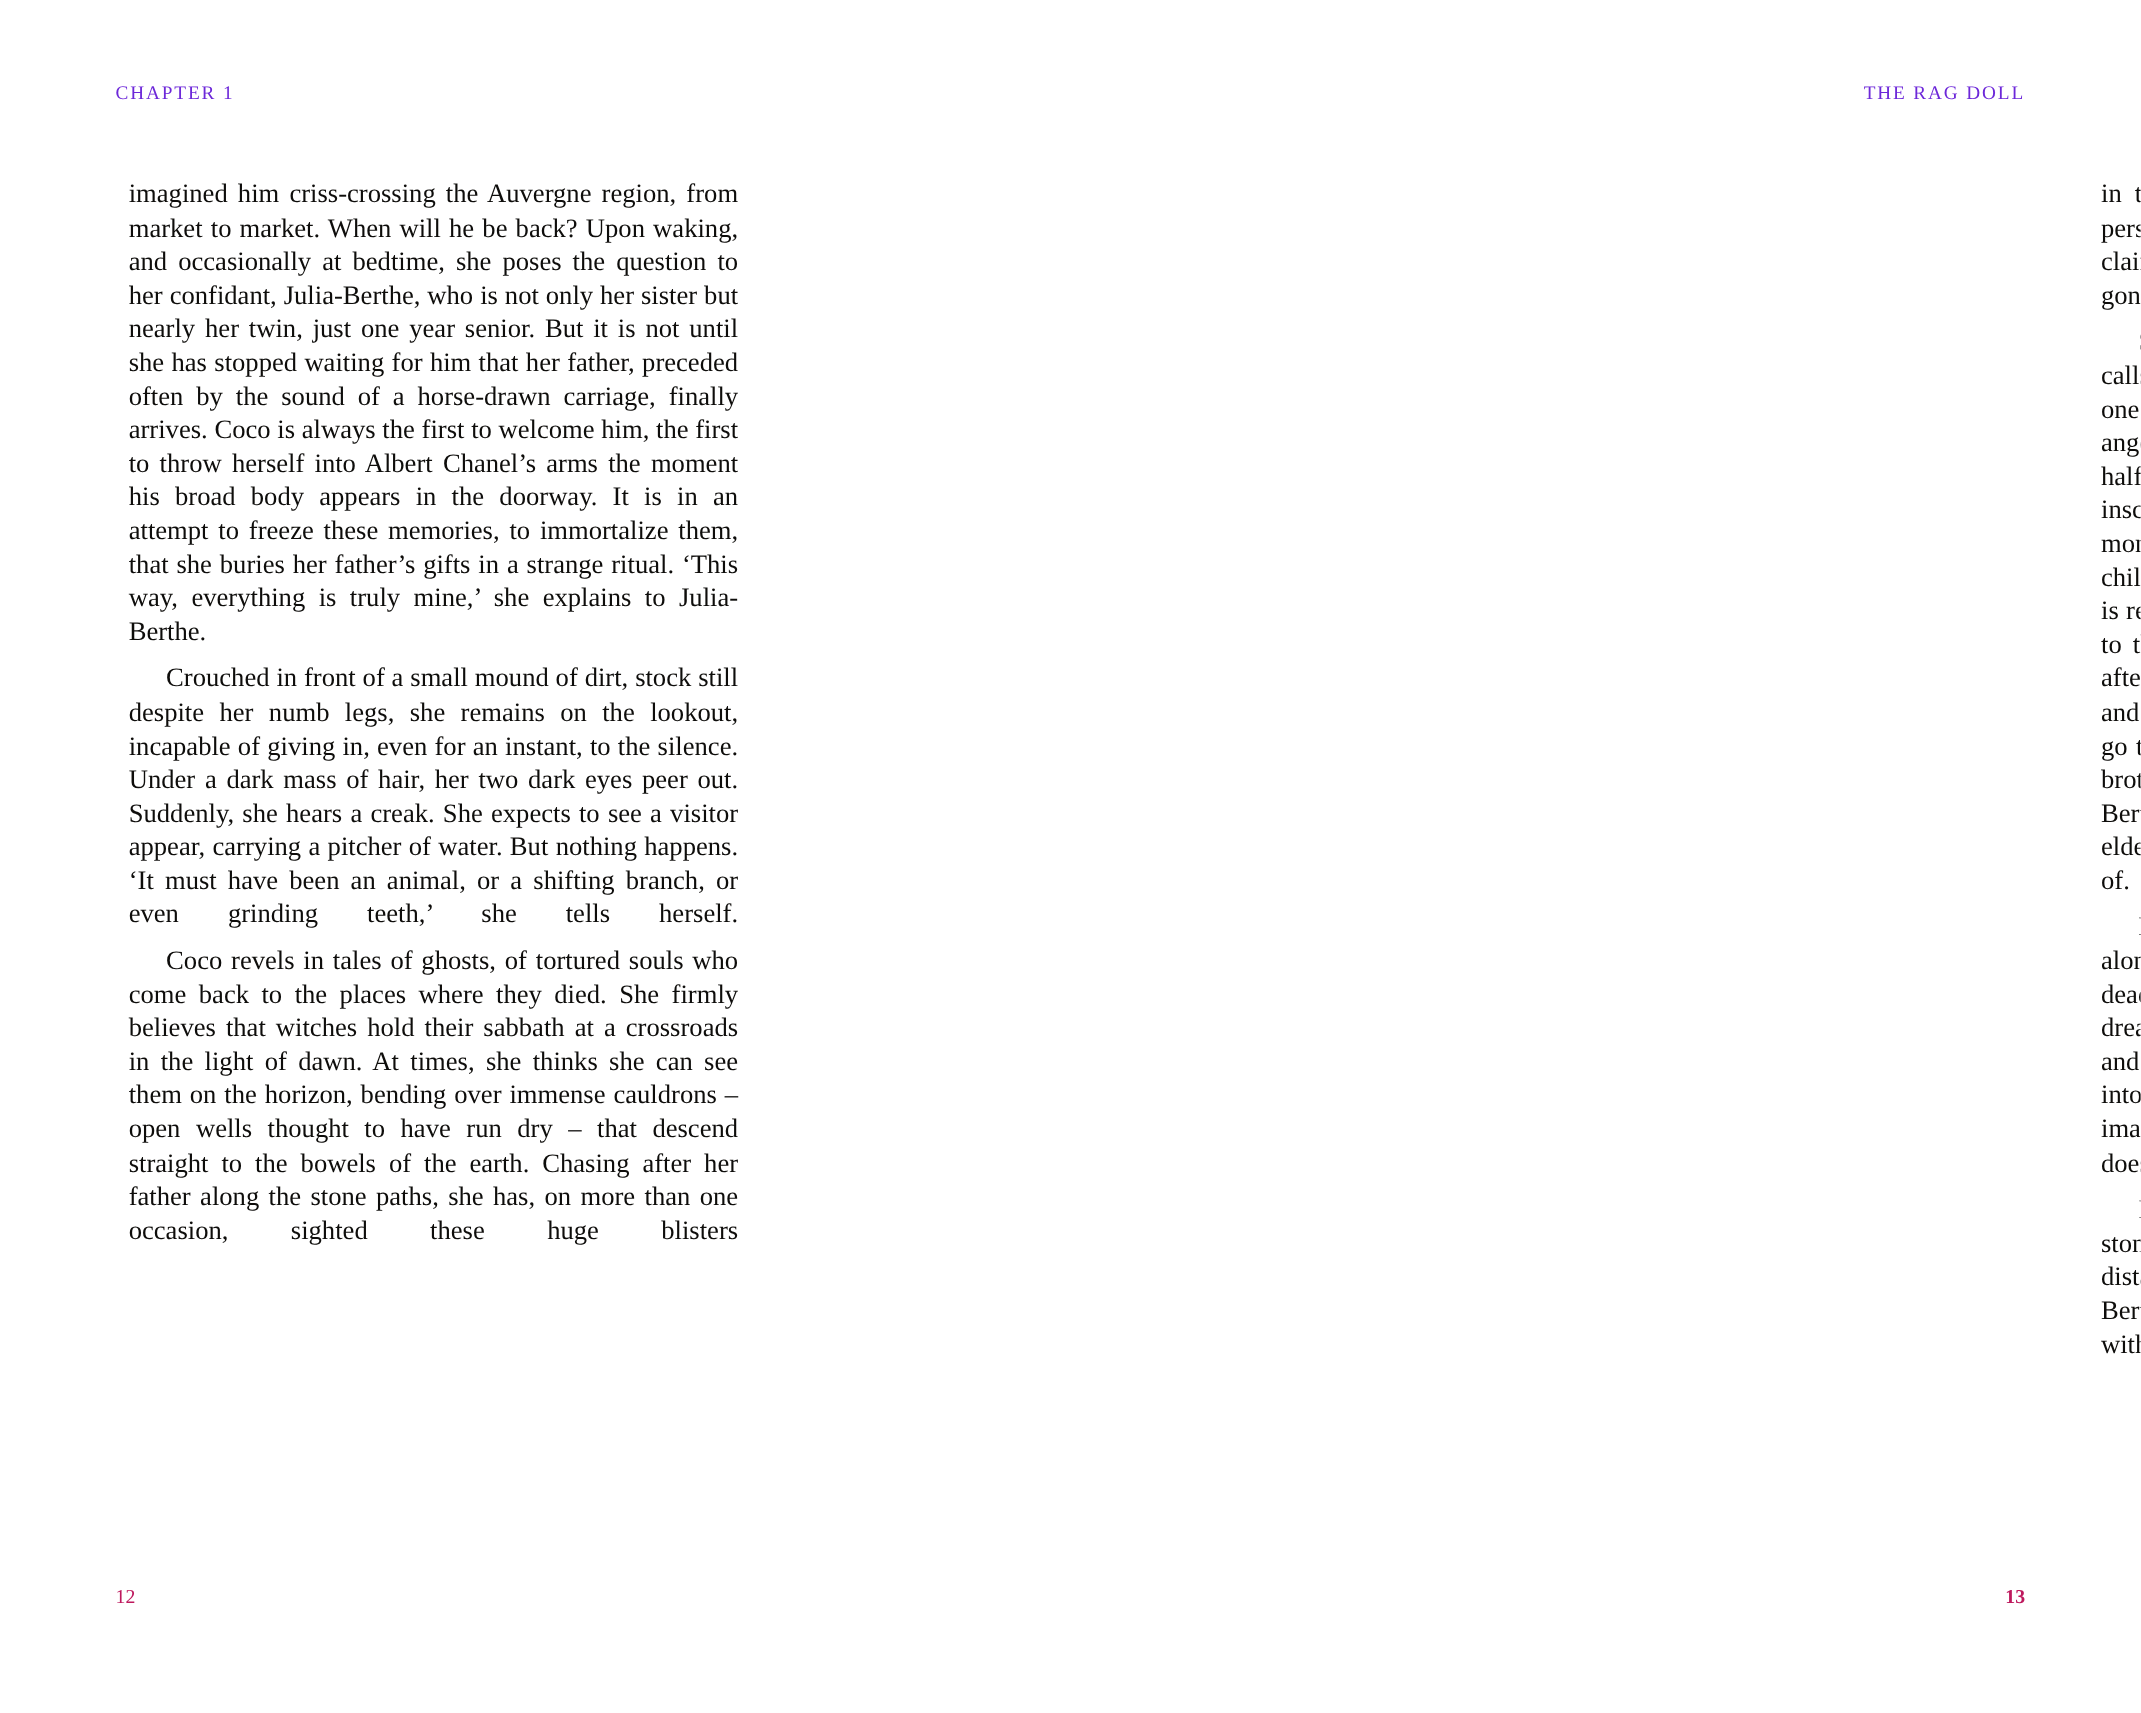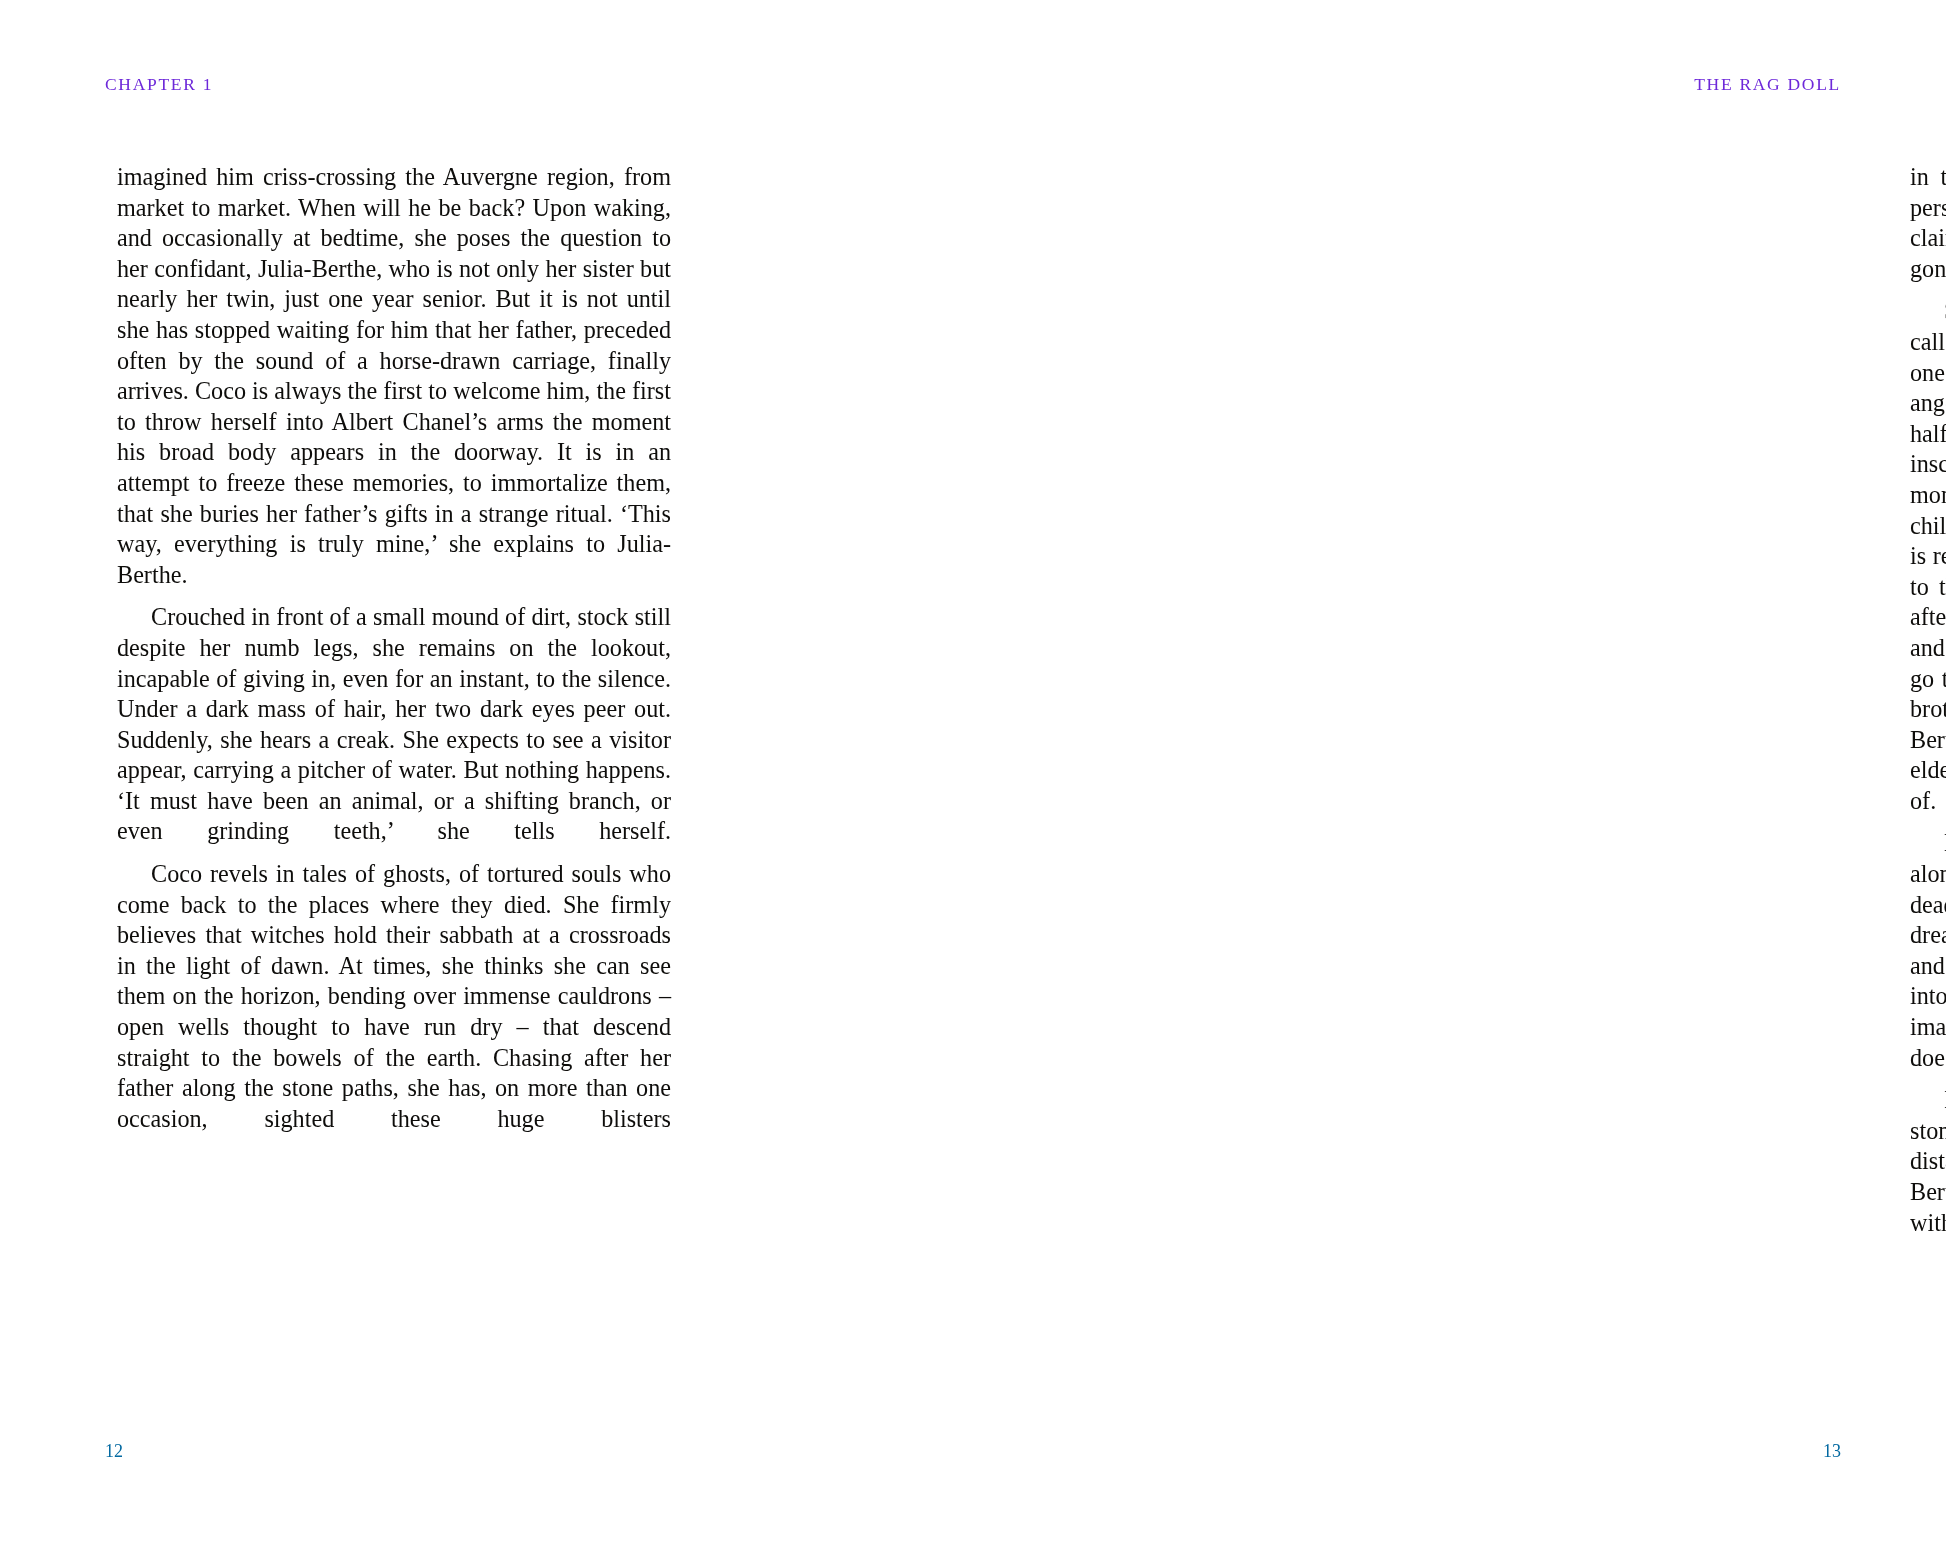--- a/index.html
+++ b/index.html
@@ -62,24 +62,24 @@
     text-indent: 34px;
   }
   .textblock p.last-line-full {
     text-align-last: justify;
   }
 
   .folio {
     position: absolute;
     bottom: 95px;
     font-size: 18px;
-    color: #0369a1;
+    color: #be185d;
   }
   .page-left  .folio { left: 105px; }
-  .page-right .folio { right: 105px; }
+  .page-right .folio { right: 105px; font-weight: bold; }
 </style>
 </head>
 <body>
 
 <div class="spread">
 
   <div class="page page-left">
     <div class="running-head">CHAPTER 1</div>
 
     <div class="textblock">

